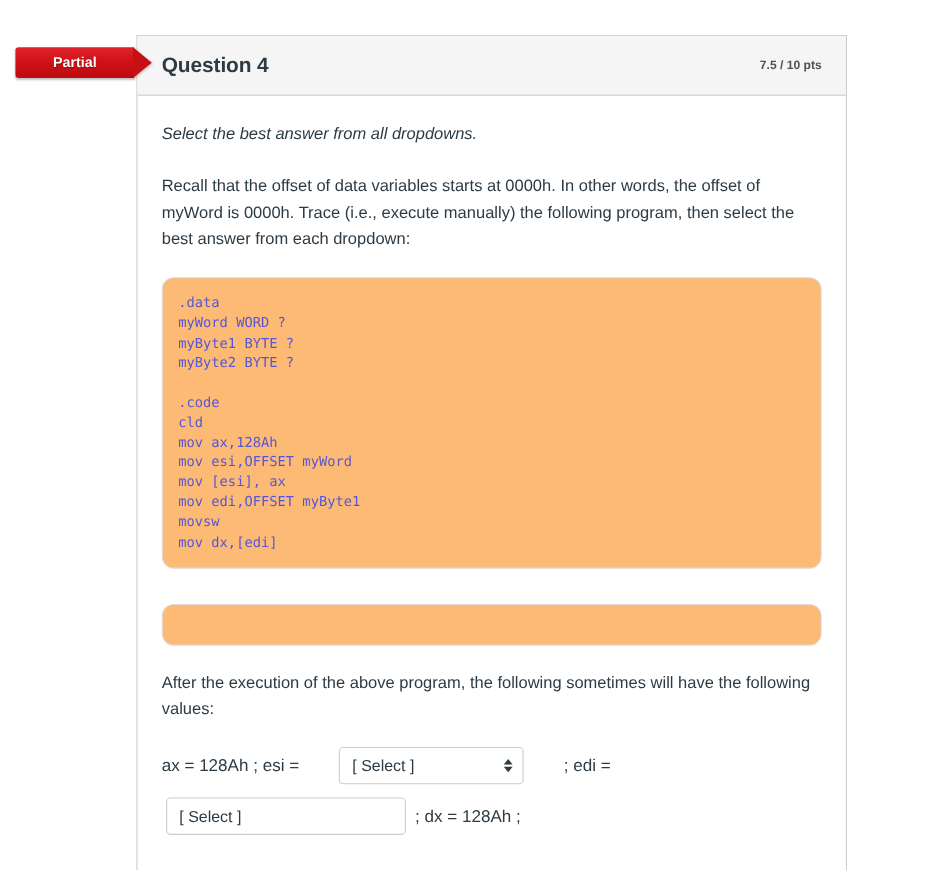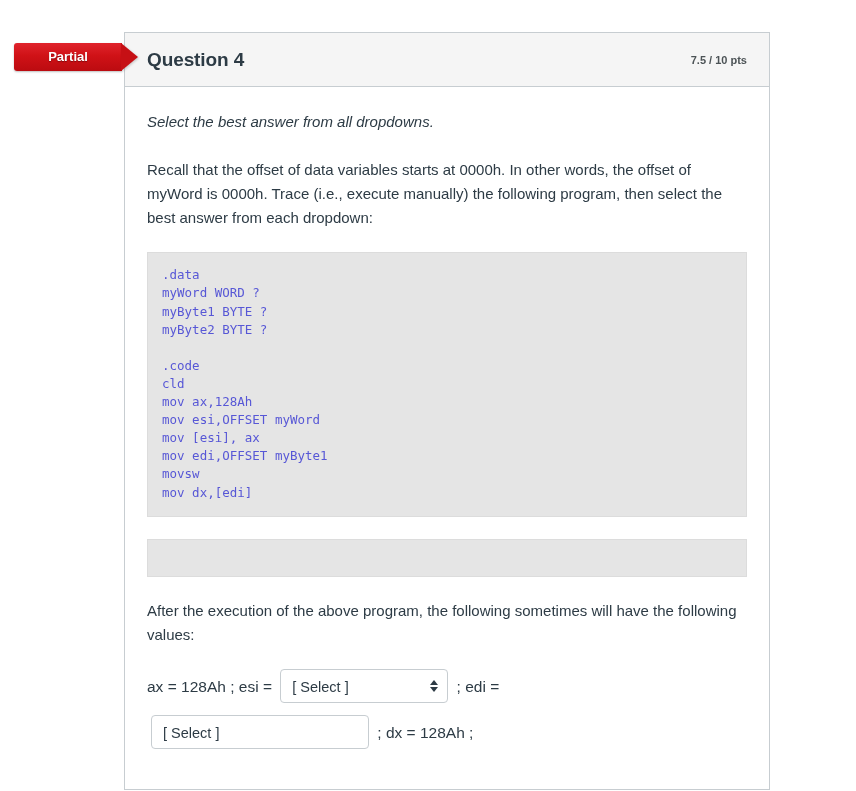--- a/index.html
+++ b/index.html
@@ -130,25 +130,25 @@
   .q-para {
     font-size: 15px;
     color: #2d3b45;
     margin: 0 0 22px 0;
     line-height: 1.62;
     max-width: 610px;
   }
 
   
   .code-block {
-    background: #e5e5e5;
+    background: #fdba74;
     border: 1px solid #dcdcdc;
-    border-radius: 0;
+    border-radius: 11px;
     padding: 13px 14px 14px 14px;
-    margin: 0 0 22px 0;
+    margin: 0 0 32px 0;
     box-sizing: border-box;
   }
   .code-block pre {
     margin: 0;
     font-family: "DejaVu Sans Mono", "Liberation Mono", monospace;
     font-size: 12.5px;
     line-height: 18.1px;
     color: #5757d6;
     white-space: pre;
   }
@@ -210,21 +210,21 @@
     border-right: 4px solid transparent;
     border-bottom: 5px solid #2d3b45;
   }
   .dd-arrows .tri-down {
     width: 0; height: 0;
     border-left: 4px solid transparent;
     border-right: 4px solid transparent;
     border-top: 5px solid #2d3b45;
   }
 
-  .row-gap-1 { margin-top: 20px; }
+  .row-gap-1 { margin-top: 20px; gap: 28px; }
   .row-gap-2 { margin-top: 12px; }
 </style>
 </head>
 <body>
 
 <div class="page">
 
   <div class="question-card">
 
     <div class="question-header">

